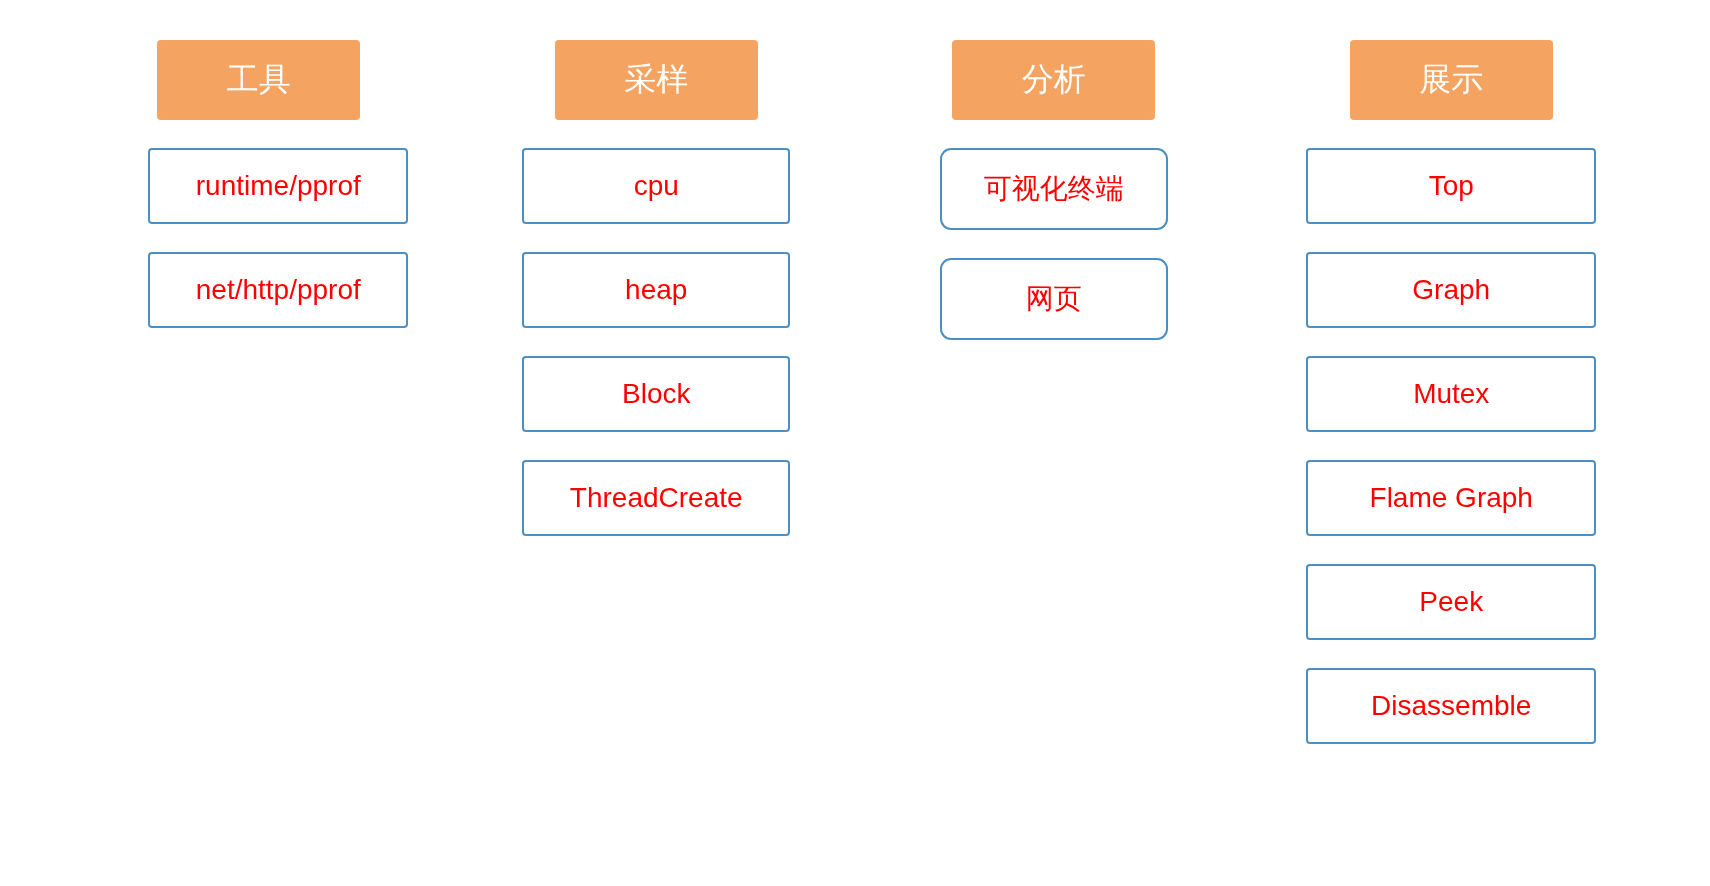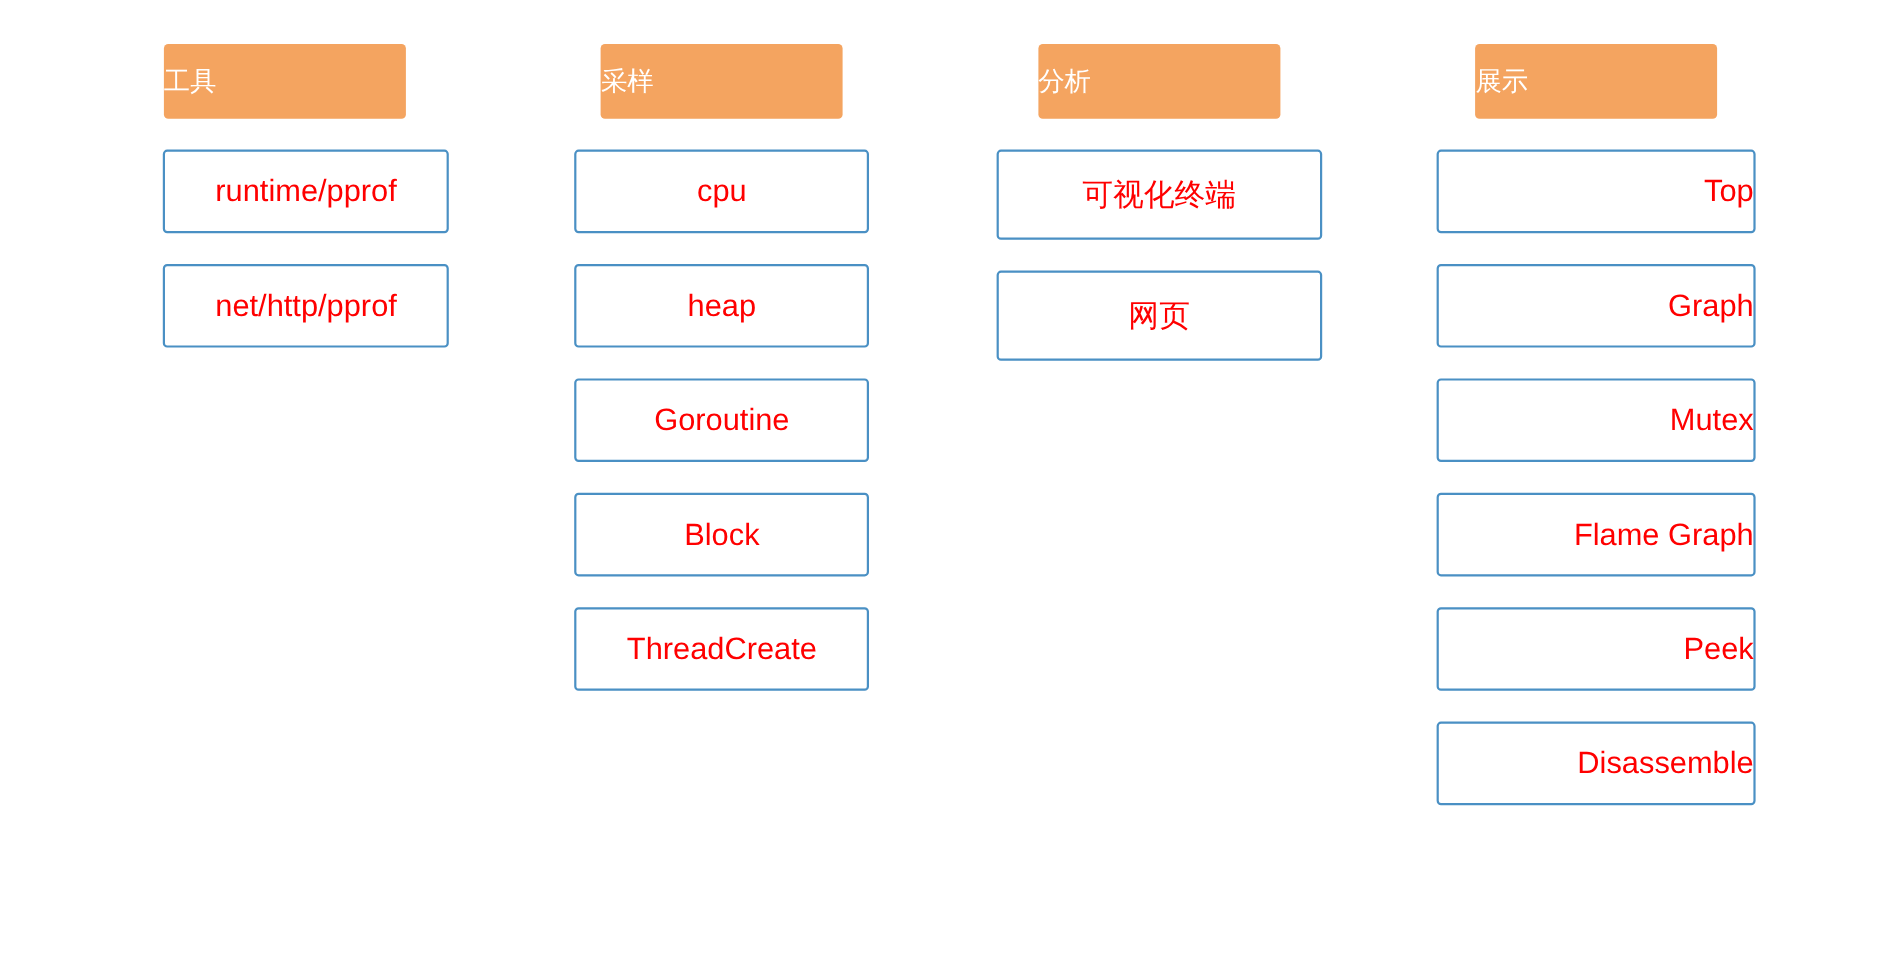--- a/index.html
+++ b/index.html
@@ -31,24 +31,25 @@
       display: flex;
       flex-direction: column;
       align-items: center;
       gap: 28px;
       padding: 0 30px;
     }
 
     .header-box {
       background-color: #f4a460;
       color: #ffffff;
-      font-size: 24px;
+      font-size: 32px;
       font-weight: 500;
       padding: 18px 0;
-      width: 220px;
+      width: 203px;
+      text-align: center;
       border-radius: 4px;
     }
 
     .item-box {
       border: 2px solid #4a90c4;
       color: #ff0000;
       font-size: 28px;
       font-weight: 500;
       padding: 20px 0;
       width: 300px;
@@ -60,42 +61,41 @@
     .column-1 .item-box {
       width: 260px;
       margin-left: 39px;
     }
 
     .column-2 .item-box {
       width: 268px;
     }
 
     .column-3 .item-box {
-      width: 296px;
+      width: 228px;
+      border-radius: 11px;
     }
 
     .column-4 .item-box {
       width: 290px;
-      text-align: right;
     }
   </style>
 </head>
 <body>
 
 <div class="layout">
 <div class="column column-1">
       <div class="header-box">工具</div>
       <div class="item-box">runtime/pprof</div>
       <div class="item-box">net/http/pprof</div>
     </div>
     <div class="column column-2">
       <div class="header-box">采样</div>
       <div class="item-box">cpu</div>
       <div class="item-box">heap</div>
-      <div class="item-box">Goroutine</div>
       <div class="item-box">Block</div>
       <div class="item-box">ThreadCreate</div>
     </div>
     <div class="column column-3">
       <div class="header-box">分析</div>
       <div class="item-box">可视化终端</div>
       <div class="item-box">网页</div>
     </div>
     <div class="column column-4">
       <div class="header-box">展示</div>

